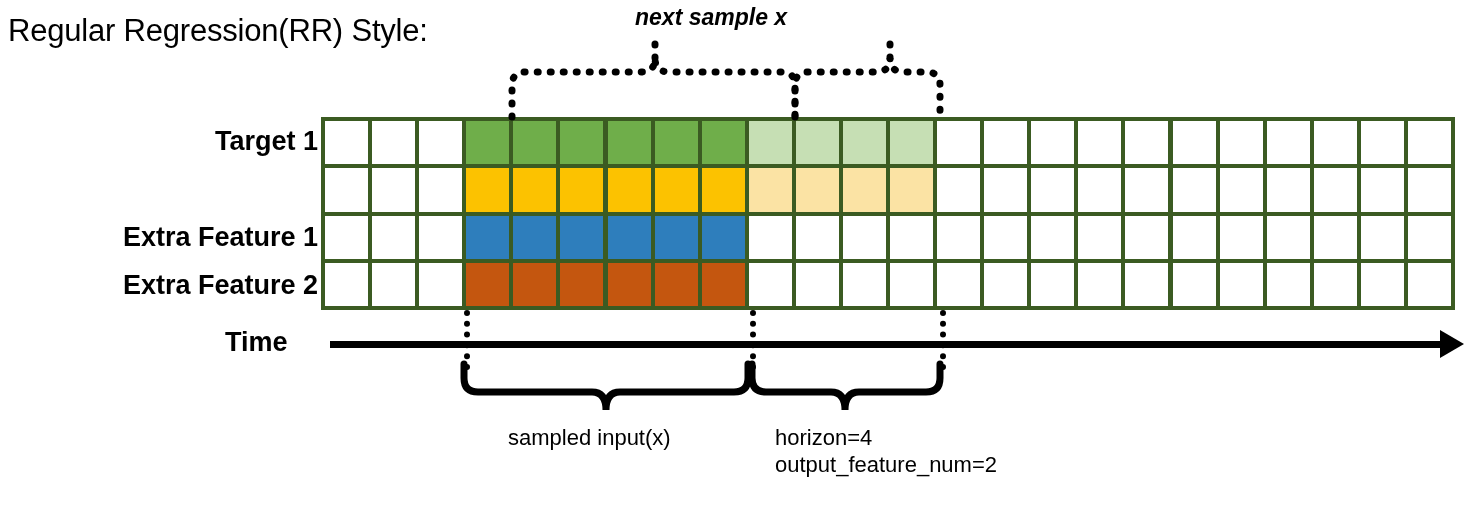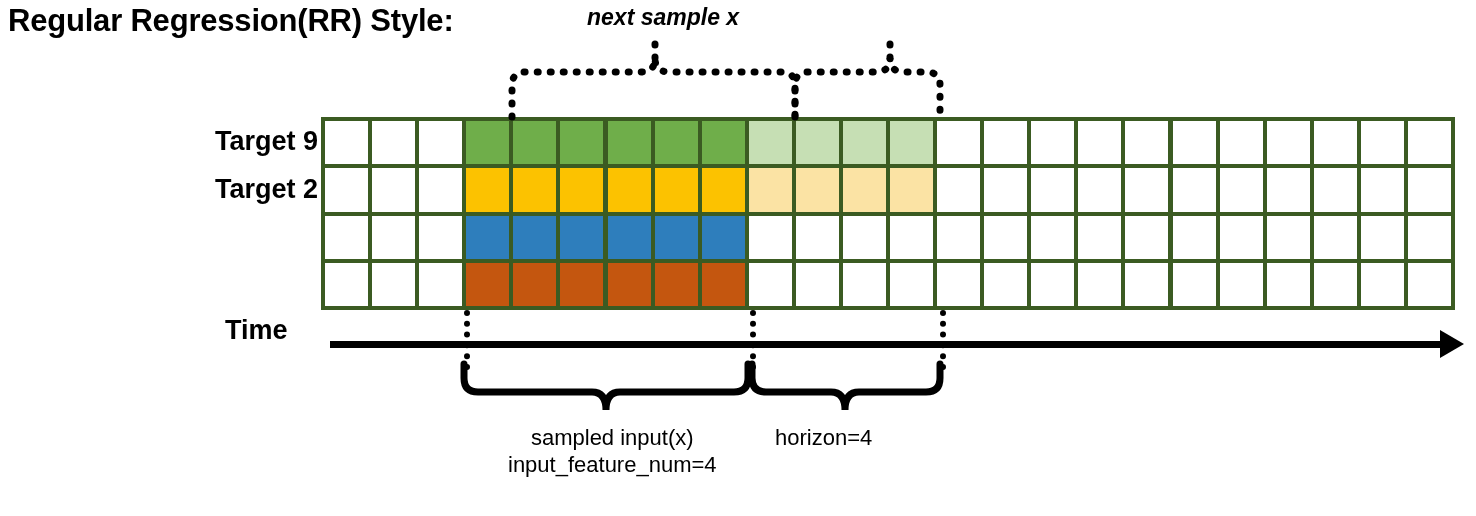--- a/index.html
+++ b/index.html
@@ -2,63 +2,64 @@
 <html><head>
 <meta charset="utf-8">
 <style>
   html,body{margin:0;padding:0;background:#ffffff;}
   body{width:1476px;height:516px;position:relative;overflow:hidden;
        font-family:"Liberation Sans","DejaVu Sans",sans-serif;color:#000;}
 
   #stage{position:absolute;left:0;top:0;width:1476px;height:516px;}
 
   
-  #title{position:absolute;left:8px;top:3px;font-size:31px;font-weight:700;
+  #title{position:absolute;left:8px;top:13px;font-size:31px;font-weight:400;
          letter-spacing:-0.2px;white-space:nowrap;}
 
   
   .row-label{position:absolute;right:1158px;width:300px;text-align:right;
              font-size:27px;font-weight:700;white-space:nowrap;}
 
   
   #grid{position:absolute;left:321px;top:117px;width:1134px;height:193px;
         background:#3b5b22;}
   .grid-row{position:absolute;left:0;height:44px;width:1134px;}
   .cell{position:absolute;top:0;width:43.25px;height:44px;background:#ffffff;}
 
   
-  #time-label{position:absolute;left:225px;top:315px;font-size:27px;font-weight:700;}
+  #time-label{position:absolute;left:225px;top:327px;font-size:27px;font-weight:700;}
   #axis-line{position:absolute;left:330px;top:341px;width:1126px;height:7px;background:#000;}
   #axis-arrow{position:absolute;left:1440px;top:330px;width:0;height:0;
               border-top:14px solid transparent;border-bottom:14px solid transparent;
               border-left:24px solid #000;}
 
   
   .vguide{position:absolute;width:0;border-left:6px dotted #000;}
 
   
   .top-caption{position:absolute;font-size:23px;font-style:italic;font-weight:600;
-               white-space:nowrap;}
+               white-space:nowrap;margin-left:48px;}
 
   
   .bot-caption{position:absolute;font-size:22px;line-height:27px;white-space:nowrap;}
 
   
   #braces{position:absolute;left:0;top:0;width:1476px;height:516px;
           pointer-events:none;}
 </style>
 </head>
 <body>
 
 <div id="stage">
 
   <div id="title">Regular Regression(RR) Style:</div>
 
-  <div class="row-label" style="top:126px;">Target 9</div>
-  <div class="row-label" style="top:174px;">Target 2</div>
+  <div class="row-label" style="top:126px;">Target 1</div>
+  <div class="row-label" style="top:222px;">Extra Feature 1</div>
+  <div class="row-label" style="top:270px;">Extra Feature 2</div>
 
   <div id="grid">
       <div class="grid-row" style="top: 4px; height: 43.25px;">
         <div class="cell" style="left: 4px; width: 43.0833px; height: 43.25px; background: rgb(255, 255, 255);"></div>
         <div class="cell" style="left: 51.0833px; width: 43.0833px; height: 43.25px; background: rgb(255, 255, 255);"></div>
         <div class="cell" style="left: 98.1667px; width: 43.0833px; height: 43.25px; background: rgb(255, 255, 255);"></div>
         <div class="cell" style="left: 145.25px; width: 43.0833px; height: 43.25px; background: rgb(111, 174, 74);"></div>
         <div class="cell" style="left: 192.333px; width: 43.0833px; height: 43.25px; background: rgb(111, 174, 74);"></div>
         <div class="cell" style="left: 239.417px; width: 43.0833px; height: 43.25px; background: rgb(111, 174, 74);"></div>
         <div class="cell" style="left: 286.5px; width: 43.0833px; height: 43.25px; background: rgb(111, 174, 74);"></div>
@@ -163,26 +164,26 @@
   <div id="time-label">Time</div>
   <div id="axis-line"></div>
   <div id="axis-arrow"></div>
 
   <div class="vguide" style="left:464px;top:310px;height:60px;"></div>
   <div class="vguide" style="left:750px;top:310px;height:60px;"></div>
   <div class="vguide" style="left:940px;top:310px;height:60px;"></div>
 
   <div class="top-caption" style="left:587px;top:4px;">next sample x</div>
 
-  <div class="bot-caption" style="left:508px;top:424px;text-align:center;">
+  <div class="bot-caption" style="left:508px;top:424px;">
     <div>sampled input(x)</div>
-    <div>input_feature_num=4</div>
   </div>
   <div class="bot-caption" style="left:775px;top:424px;">
     <div>horizon=4</div>
+    <div>output_feature_num=2</div>
   </div>
 
   <svg id="braces" viewBox="0 0 1476 516">
 
     <g fill="none" stroke="#000" stroke-width="7" stroke-linecap="round" stroke-dasharray="1 12">
       <path d="M512,117 L512,85 Q512,72 526,72 L641,72 Q655,72 655,58
                Q655,72 669,72 L781,72 Q795,72 795,85 L795,117"></path>
     </g>
     <line x1="655" y1="58" x2="655" y2="36" stroke="#000" stroke-width="7" stroke-linecap="round" stroke-dasharray="1 12"></line>
 

